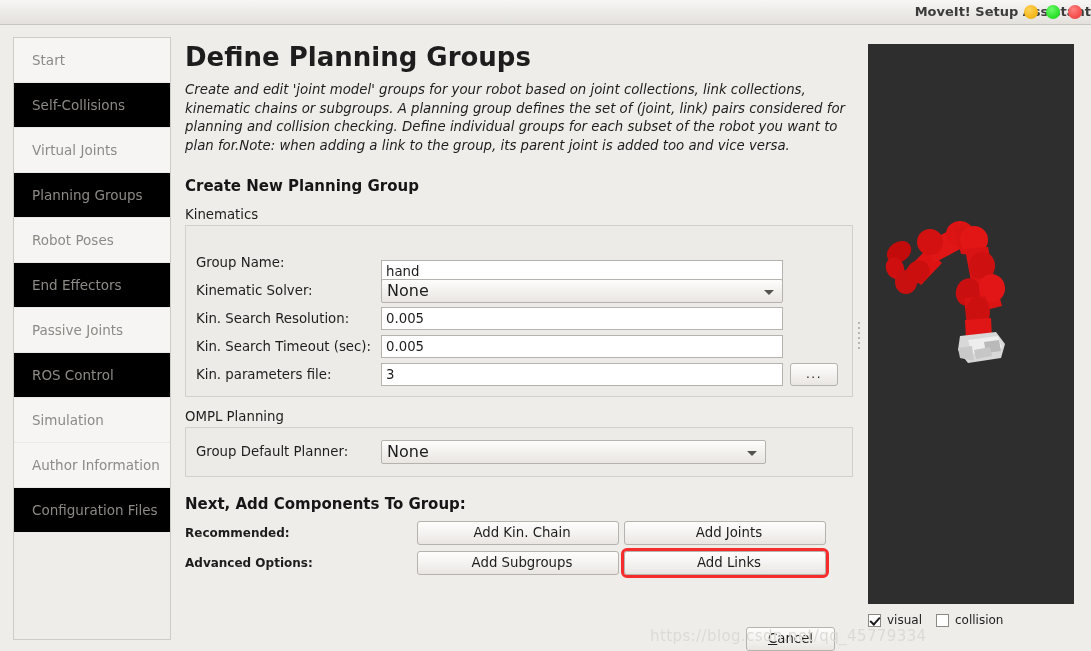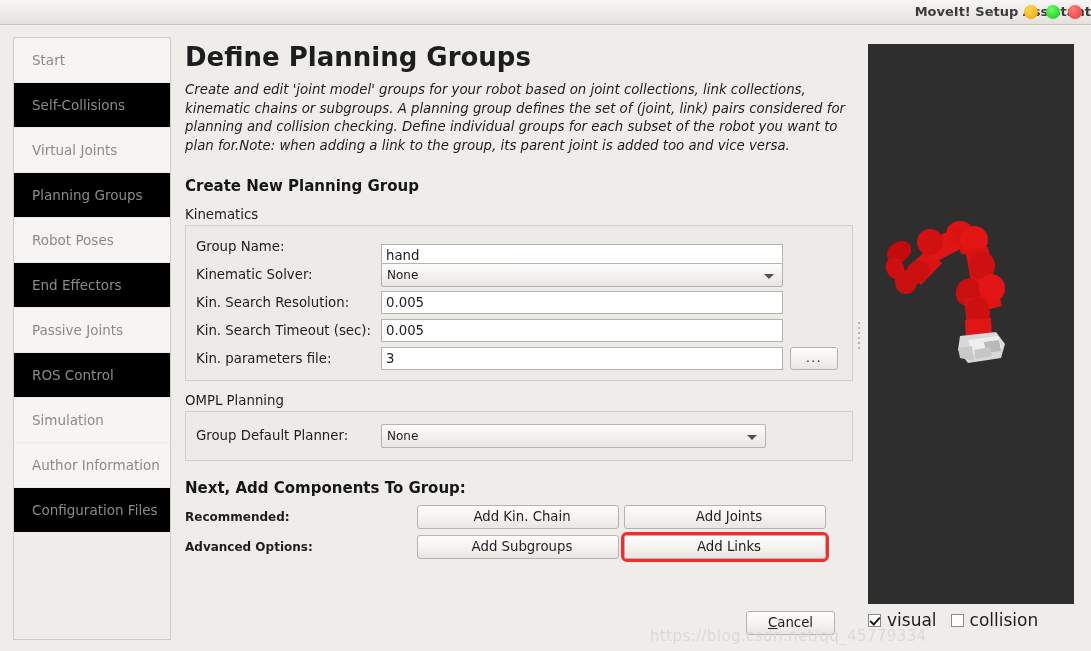--- a/index.html
+++ b/index.html
@@ -125,21 +125,21 @@
   .group-label {
     font-size: 13.3px;
     color: #1d1d1d;
     margin-top: 12px;
     margin-bottom: 3px;
   }
   .groupbox {
     border: 1px solid #d3cfca;
     background: #edebe8;
     box-sizing: border-box;
-    padding: 8px 10px 9px 10px;
+    padding: 24px 10px 9px 10px;
   }
 
   .frow {
     display: flex;
     align-items: center;
     height: 25px;
     margin-bottom: 3px;
   }
   .frow:last-child { margin-bottom: 0; }
   .flabel {
@@ -159,21 +159,21 @@
     color: #1d1d1d;
     padding: 0 4px;
     outline: none;
   }
   .fcombo {
     height: 24px;
     box-sizing: border-box;
     background: linear-gradient(to bottom, #fdfdfc 0%, #f3f1ee 50%, #e9e6e2 100%);
     border: 1px solid #b6b2ad;
     border-radius: 2px;
-    font-size: 12px;
+    font-size: 16px;
     color: #1d1d1d;
     line-height: 22px;
     padding: 0 5px;
     position: relative;
   }
   .fcombo .arrow {
     position: absolute;
     right: 8px;
     top: 10px;
     width: 0; height: 0;
@@ -312,21 +312,21 @@
   .chkbox.checked::after {
     content: "";
     position: absolute;
     left: 3px; top: 0px;
     width: 4px; height: 8px;
     border: solid #1d1d1d;
     border-width: 0 2px 2px 0;
     transform: rotate(42deg);
   }
   .chk-label {
-    font-size: 17px;
+    font-size: 12px;
     color: #1d1d1d;
   }
 
   
   .watermark {
     position: absolute;
     left: 650px;
     top: 627px;
     font-size: 15px;
     color: #dddad6;

